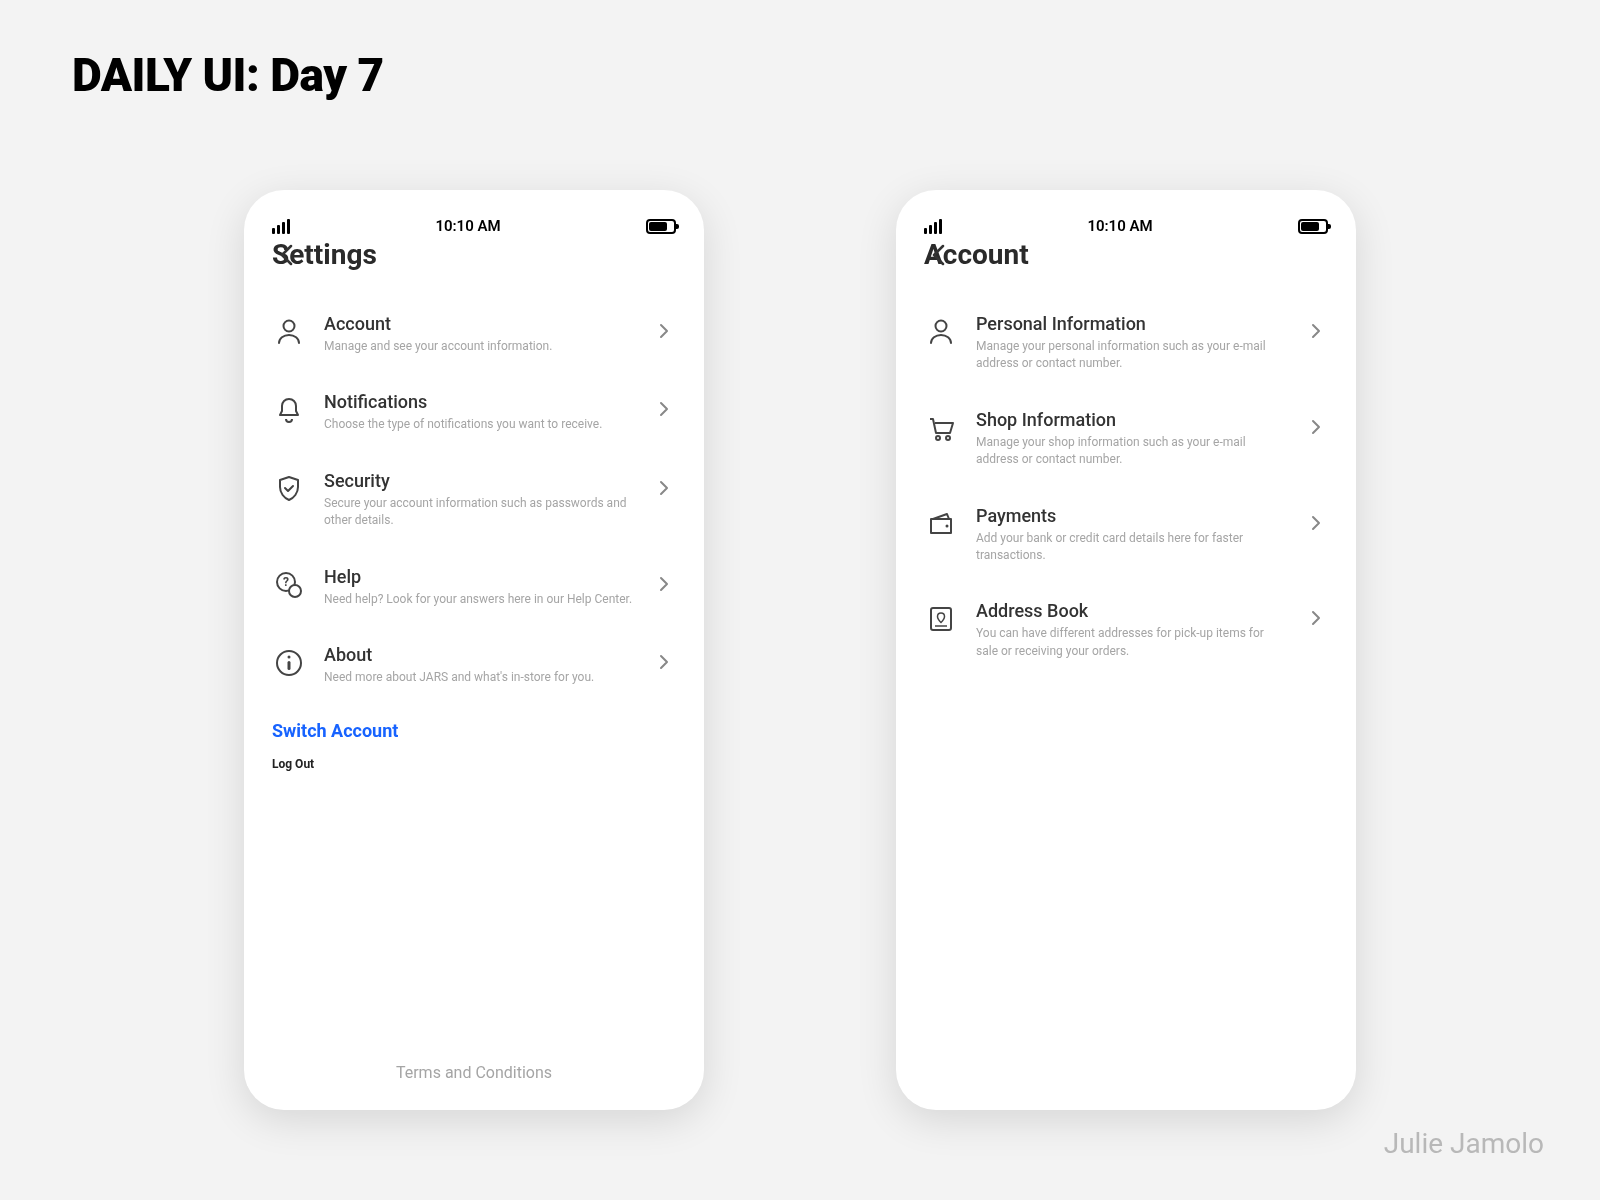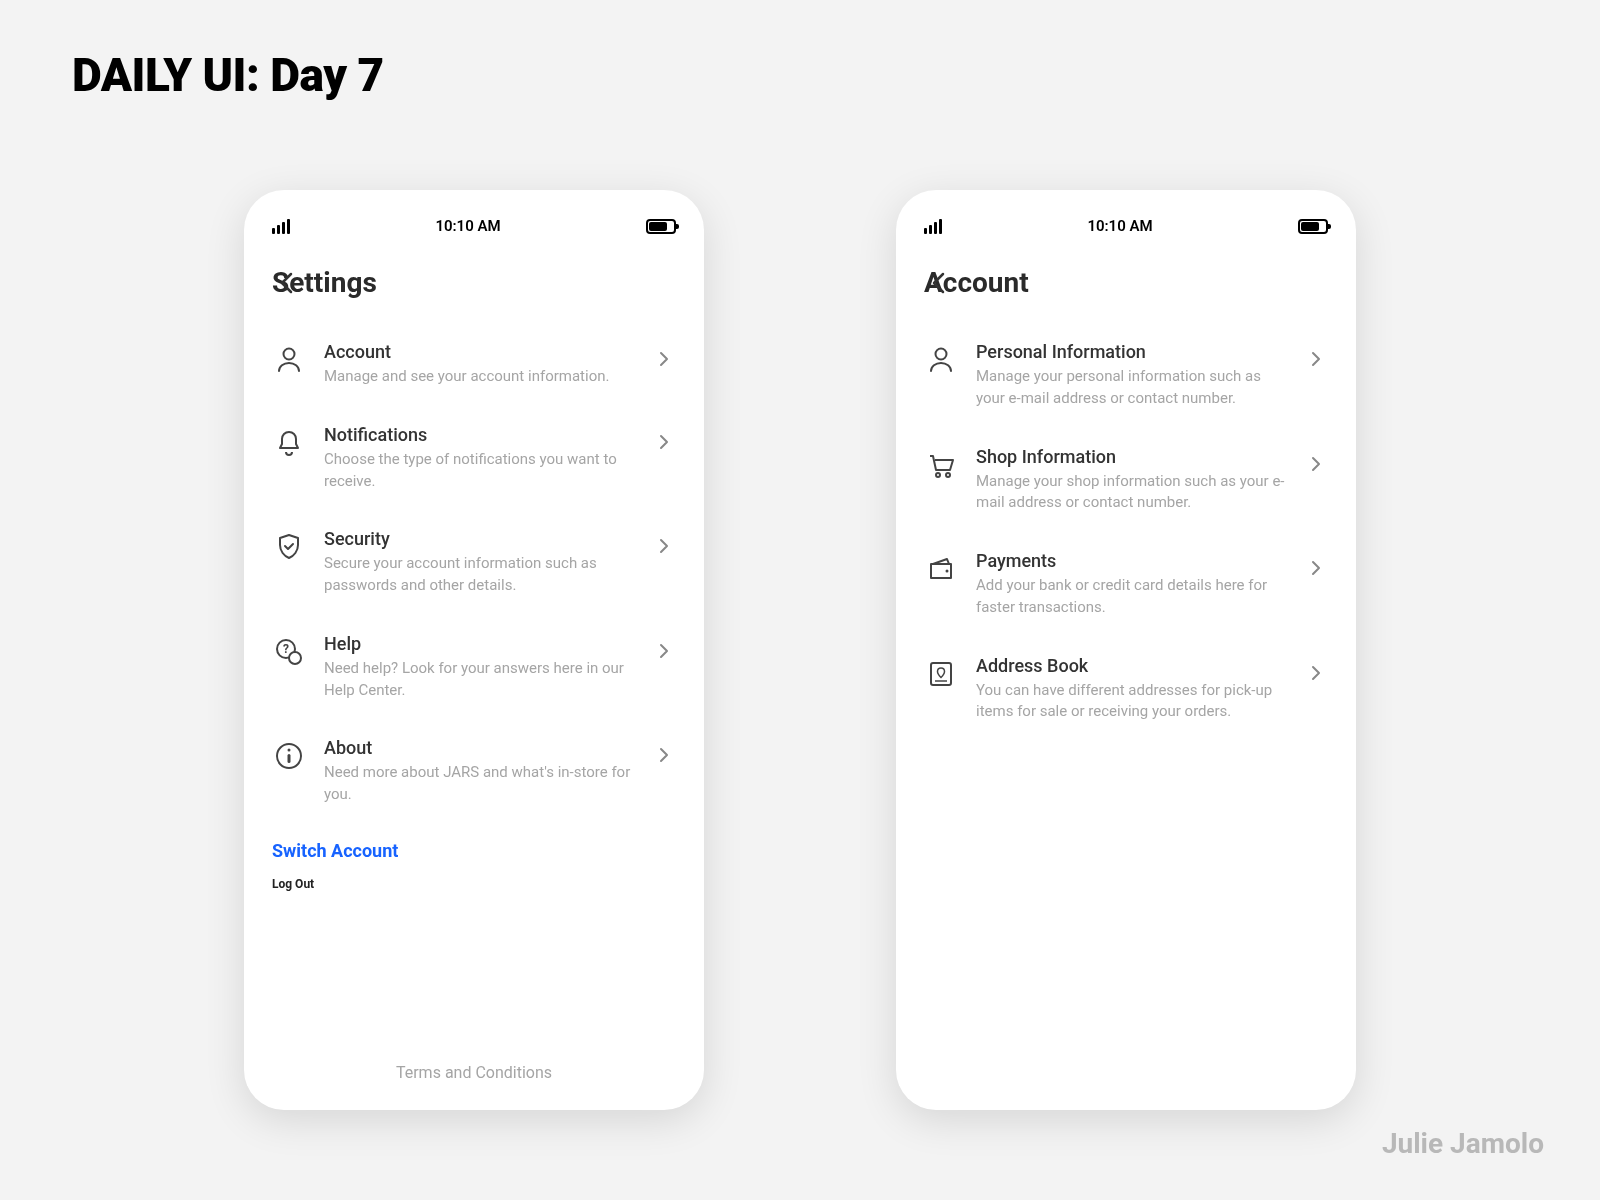--- a/index.html
+++ b/index.html
@@ -19,21 +19,21 @@
       font-weight: 900;
       color: #000;
       letter-spacing: -0.5px;
     }
     .credit {
       position: absolute;
       bottom: 40px;
       right: 56px;
       color: #b8b8b8;
       font-size: 28px;
-      font-weight: 700;
+      font-weight: 400;
     }
     .phones {
       position: absolute;
       top: 190px;
       left: 0;
       right: 0;
       display: flex;
       justify-content: center;
       gap: 192px;
     }
@@ -45,21 +45,20 @@
       box-shadow: 0 10px 40px rgba(0,0,0,0.12);
       padding: 24px 28px 28px 28px;
       display: flex;
       flex-direction: column;
     }
     .status-bar {
       display: flex;
       align-items: center;
       justify-content: space-between;
       height: 24px;
-      margin-bottom: 28px;
     }
     .status-time { font-size: 15px; font-weight:600; color:#000; }
     .signal { display:flex; align-items:flex-end; gap:2px; }
     .signal span { display:block; width:3px; background:#000; border-radius:1px; }
     .signal span:nth-child(1){height:6px}
     .signal span:nth-child(2){height:9px}
     .signal span:nth-child(3){height:12px}
     .signal span:nth-child(4){height:15px}
     .battery {
       width: 30px; height: 15px; border:2px solid #000; border-radius:4px; position:relative;
@@ -102,21 +101,21 @@
       margin-top: 2px;
     }
     .row-body { flex:1; min-width:0; }
     .row-title {
       font-size: 18px;
       color:#333;
       font-weight: 500;
       margin-bottom: 4px;
     }
     .row-sub {
-      font-size: 15px;
+      font-size: 12px;
       color:#a5a5a5;
       line-height: 1.45;
     }
     .row-chevron {
       width:24px;height:24px;flex-shrink:0;display:flex;align-items:center;justify-content:center;color:#888;
       margin-top: 6px;
     }
     .link-blue {
       font-size: 18px;
       font-weight:700;

